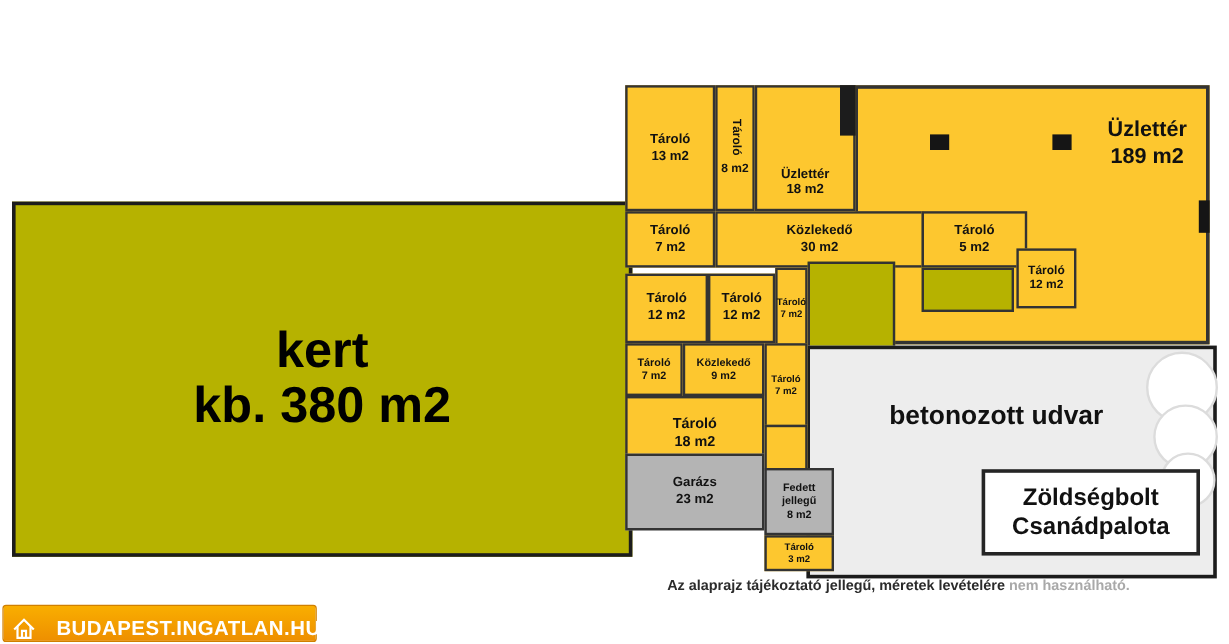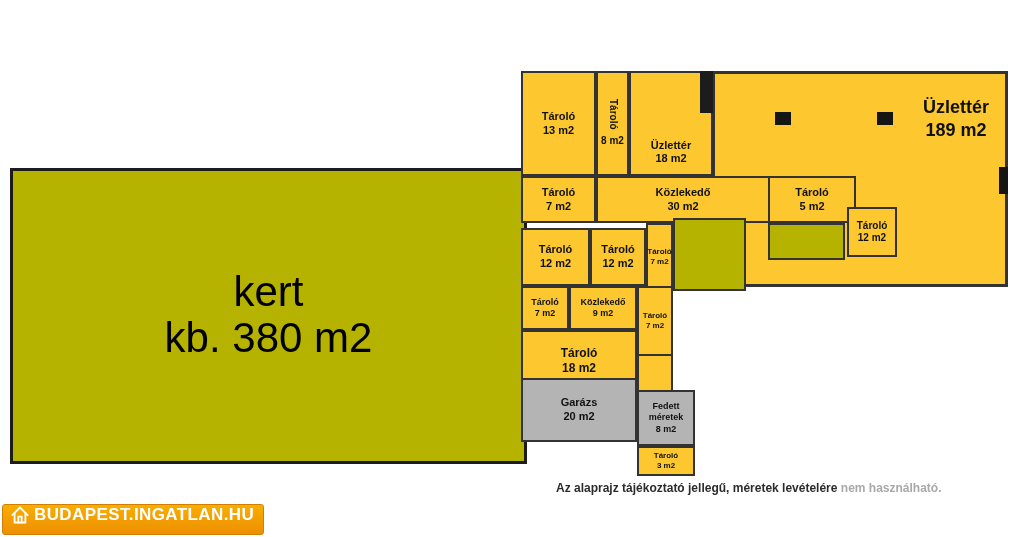--- a/index.html
+++ b/index.html
@@ -8,38 +8,38 @@
   .abs{position:absolute;box-sizing:border-box;}
   .room{position:absolute;box-sizing:border-box;background:var(--plan_yellow);border:2px solid var(--wall);
         display:flex;flex-direction:column;align-items:center;justify-content:center;
         text-align:center;font-weight:bold;color:#111;line-height:1.25;}
   .room.gray{background:var(--gray_room);}
   .room.olive{background:var(--garden_olive);}
   .room.thick{border-width:3px;}
   .fs12{font-size:12px;} .fs11{font-size:11px;} .fs10{font-size:10px;} .fs9{font-size:9px;} .fs8{font-size:8px;}
   .garden{position:absolute;left:10px;top:168px;width:511px;height:290px;background:var(--garden_olive);
           border:3px solid #1c1c1c;display:flex;flex-direction:column;align-items:center;justify-content:center;
-          color:#000;font-weight:normal;text-align:center;}
+          color:#000;font-weight:bold;text-align:center;}
   .garden .t1{font-size:42px;line-height:1.05;}
   .garden .t2{font-size:42px;line-height:1.15;text-align:right;}
   .yard{position:absolute;left:672px;top:288px;width:336px;height:188px;background:var(--yard_gray);
         border:3px solid #1c1c1c;}
   .yard-label{position:absolute;left:66px;top:42px;font-size:22px;font-weight:bold;color:#111;white-space:nowrap;}
   .bush{position:absolute;background:#ffffff;border:2px solid #dcdcdc;border-radius:50%;}
   .shop{position:absolute;left:143px;top:100px;width:176px;height:66px;background:#ffffff;border:3px solid #252525;
         display:flex;flex-direction:column;align-items:center;justify-content:center;font-size:20px;font-weight:bold;
         color:#111;line-height:1.2;text-align:center;}
   .label107{position:absolute;top:22px;right:16px;font-size:18px;font-weight:bold;color:#111;text-align:center;line-height:1.3;}
   .vert{writing-mode:vertical-rl;font-size:10px;}
   .door{position:absolute;background:#151515;}
   .disclaimer{position:absolute;left:556px;top:481px;width:460px;font-size:12px;font-weight:bold;color:#2b2b2b;white-space:nowrap;}
   .disclaimer .faded{color:#a9a9a9;}
   .logo{position:absolute;left:2px;top:504px;width:262px;height:31px;border-radius:3px;
         background:linear-gradient(to bottom,#f9ae00,var(--logo_orange));border:1px solid #d07f00;
-        display:flex;align-items:flex-start;gap:4px;padding-left:7px;box-sizing:border-box;}
+        display:flex;align-items:flex-end;gap:17px;padding-left:7px;box-sizing:border-box;}
   .logo-text{color:#ffffff;font-weight:bold;font-size:17px;letter-spacing:0.4px;white-space:nowrap;}
   .bottom-pad{align-items:center;justify-content:flex-end;padding-bottom:8px;}
 </style>
 </head>
 <body>
 
 <div id="canvas">
 
   <div class="garden">
     <div class="t1">kert</div>
@@ -61,20 +61,30 @@
     <span>Tároló</span>
     <span>5 m2</span>
   </div>
   <div class="room fs10" style="left:847px;top:207px;width:50px;height:50px;">
     <span>Tároló</span>
     <span>12 m2</span>
   </div>
   <div class="room olive" style="left:768px;top:223px;width:77px;height:37px;"></div>
   <div class="room olive" style="left:673px;top:218px;width:73px;height:73px;"></div>
 
+  <div class="yard">
+    <div class="yard-label">betonozott udvar</div>
+    <div class="bush" style="left:280px;top:2px;width:56px;height:56px;"></div>
+    <div class="bush" style="left:286px;top:46px;width:50px;height:50px;"></div>
+    <div class="bush" style="left:292px;top:86px;width:42px;height:42px;"></div>
+    <div class="shop">
+      <div>Zöldségbolt</div>
+      <div>Csanádpalota</div>
+    </div>
+  </div>
 
   <div class="room fs11" style="left:521px;top:71px;width:75px;height:105px;">
     <span>Tároló</span>
     <span>13 m2</span>
   </div>
   <div class="room fs10" style="left:596px;top:71px;width:33px;height:105px;">
     <span class="vert">Tároló</span>
     <span style="margin-top:5px;">8 m2</span>
   </div>
   <div class="room fs11 bottom-pad" style="left:629px;top:71px;width:84px;height:105px;">
@@ -113,24 +123,24 @@
     <span>7 m2</span>
   </div>
   <div class="room" style="left:637px;top:354px;width:36px;height:38px;"></div>
   <div class="room fs12" style="left:521px;top:330px;width:116px;height:62px;">
     <span>Tároló</span>
     <span>18 m2</span>
   </div>
 
   <div class="room gray fs11" style="left:521px;top:378px;width:116px;height:64px;">
     <span>Garázs</span>
-    <span>20 m2</span>
+    <span>23 m2</span>
   </div>
   <div class="room gray fs9" style="left:637px;top:390px;width:58px;height:56px;padding:0 6px;">
-    <span>Fedett méretek</span>
+    <span>Fedett jellegű</span>
     <span>8 m2</span>
   </div>
   <div class="room fs8" style="left:637px;top:446px;width:58px;height:30px;">
     <span>Tároló</span>
     <span>3 m2</span>
   </div>
 
   <div class="door" style="left:775px;top:112px;width:16px;height:13px;"></div>
   <div class="door" style="left:877px;top:112px;width:16px;height:13px;"></div>
   <div class="door" style="left:999px;top:167px;width:9px;height:27px;"></div>

